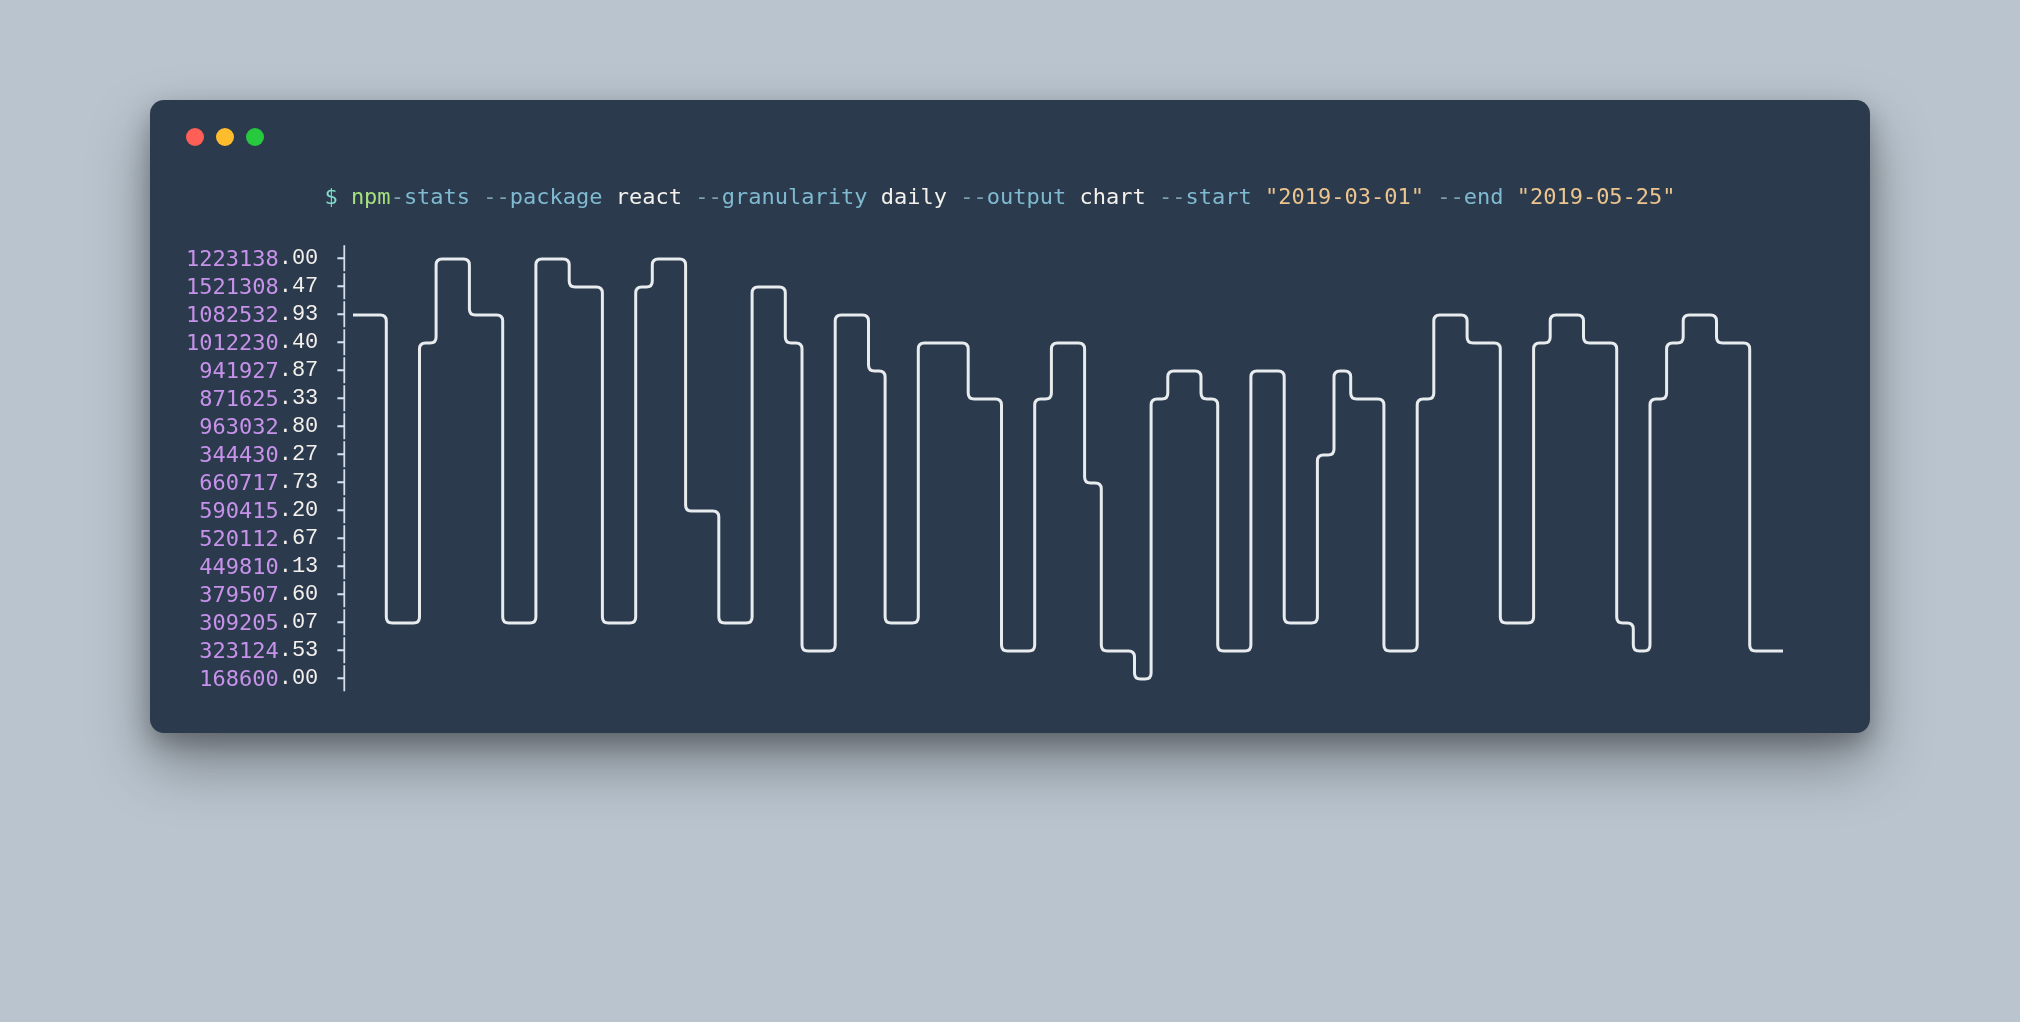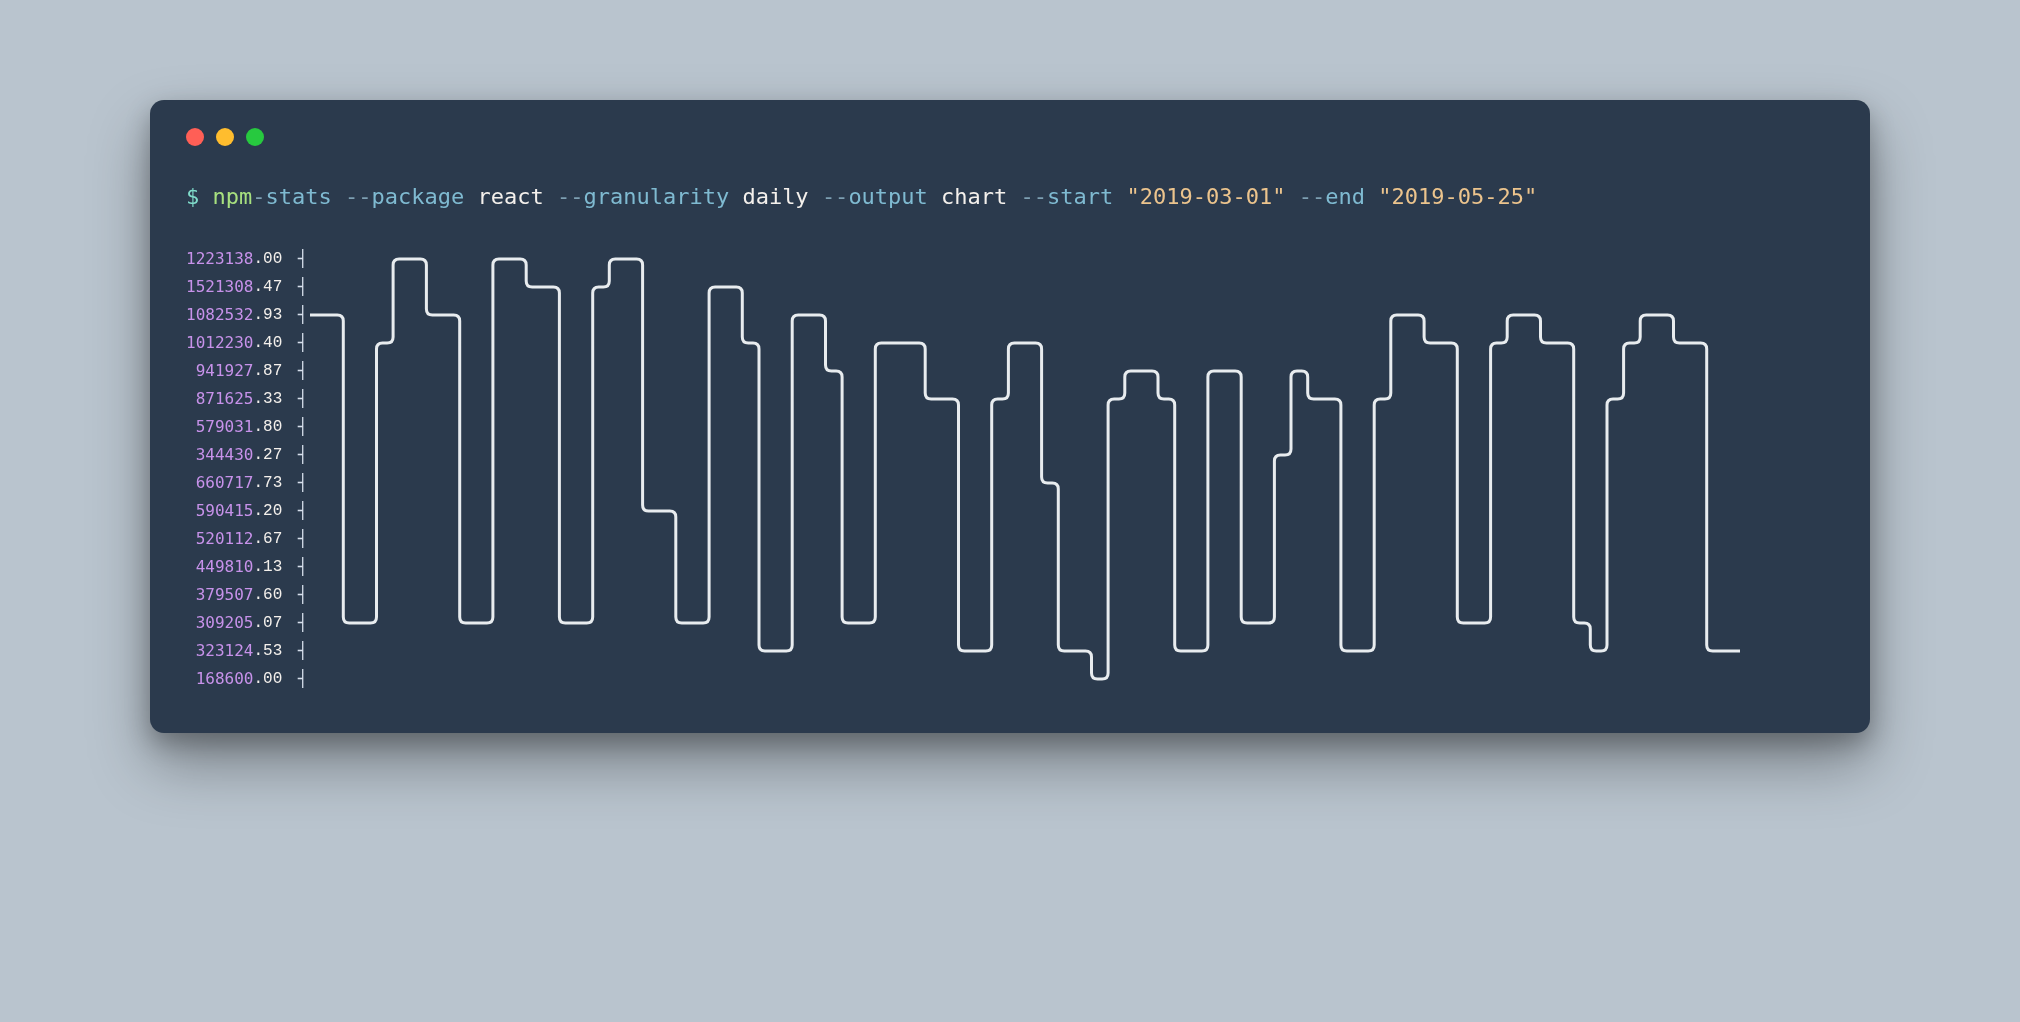--- a/index.html
+++ b/index.html
@@ -12,20 +12,21 @@
     justify-content: center;
     font-family: "Menlo", "Consolas", "DejaVu Sans Mono", monospace;
     padding-top: 100px;
   }
   .window {
     width: 1720px;
     background: #2b3a4d;
     border-radius: 14px;
     box-shadow: 0 30px 60px rgba(0,0,0,0.35), 0 10px 25px rgba(0,0,0,0.25);
     padding: 28px 56px 40px 36px;
+    text-align: center;
   }
   .titlebar {
     display: flex;
     gap: 12px;
     margin-bottom: 36px;
   }
   .dot { width: 18px; height: 18px; border-radius: 50%; }
   .dot.red    { background: #ff5f56; }
   .dot.yellow { background: #ffbd2e; }
   .dot.green  { background: #27c93f; }
@@ -45,21 +46,21 @@
   .c-str    { color: #ecc48d; }
 
   .chart-area {
     display: flex;
     gap: 0;
     align-items: flex-start;
   }
   .y-axis {
     display: flex;
     flex-direction: column;
-    font-size: 16px;
+    font-size: 22px;
     line-height: 28px;
     padding-top: 4px;
   }
   .y-row {
     display: flex;
     justify-content: flex-end;
     align-items: center;
     height: 28px;
     white-space: pre;
   }
@@ -90,21 +91,21 @@
   <div class="cmdline" id="cmdline"><span class="c-prompt">$ </span><span class="c-cmd">npm</span><span class="c-dash">-</span><span class="c-flag">stats</span> <span class="c-dash">--</span><span class="c-flag">package</span> <span class="c-arg">react</span> <span class="c-dash">--</span><span class="c-flag">granularity</span> <span class="c-arg">daily</span> <span class="c-dash">--</span><span class="c-flag">output</span> <span class="c-arg">chart</span> <span class="c-dash">--</span><span class="c-flag">start</span> <span class="c-str">"2019-03-01"</span> <span class="c-dash">--</span><span class="c-flag">end</span> <span class="c-str">"2019-05-25"</span></div>
 
   <div class="chart-area">
     <div class="y-axis" id="yaxis">
         <div class="y-row"><span class="y-int">1223138</span><span class="y-frac">.00</span><span class="y-tick"> ┤</span></div>
         <div class="y-row"><span class="y-int">1521308</span><span class="y-frac">.47</span><span class="y-tick"> ┤</span></div>
         <div class="y-row"><span class="y-int">1082532</span><span class="y-frac">.93</span><span class="y-tick"> ┤</span></div>
         <div class="y-row"><span class="y-int">1012230</span><span class="y-frac">.40</span><span class="y-tick"> ┤</span></div>
         <div class="y-row"><span class="y-int"> 941927</span><span class="y-frac">.87</span><span class="y-tick"> ┤</span></div>
         <div class="y-row"><span class="y-int"> 871625</span><span class="y-frac">.33</span><span class="y-tick"> ┤</span></div>
-        <div class="y-row"><span class="y-int"> 579031</span><span class="y-frac">.80</span><span class="y-tick"> ┤</span></div>
+        <div class="y-row"><span class="y-int"> 963032</span><span class="y-frac">.80</span><span class="y-tick"> ┤</span></div>
         <div class="y-row"><span class="y-int"> 344430</span><span class="y-frac">.27</span><span class="y-tick"> ┤</span></div>
         <div class="y-row"><span class="y-int"> 660717</span><span class="y-frac">.73</span><span class="y-tick"> ┤</span></div>
         <div class="y-row"><span class="y-int"> 590415</span><span class="y-frac">.20</span><span class="y-tick"> ┤</span></div>
         <div class="y-row"><span class="y-int"> 520112</span><span class="y-frac">.67</span><span class="y-tick"> ┤</span></div>
         <div class="y-row"><span class="y-int"> 449810</span><span class="y-frac">.13</span><span class="y-tick"> ┤</span></div>
         <div class="y-row"><span class="y-int"> 379507</span><span class="y-frac">.60</span><span class="y-tick"> ┤</span></div>
         <div class="y-row"><span class="y-int"> 309205</span><span class="y-frac">.07</span><span class="y-tick"> ┤</span></div>
         <div class="y-row"><span class="y-int"> 323124</span><span class="y-frac">.53</span><span class="y-tick"> ┤</span></div>
         <div class="y-row"><span class="y-int"> 168600</span><span class="y-frac">.00</span><span class="y-tick"> ┤</span></div>
       </div>

